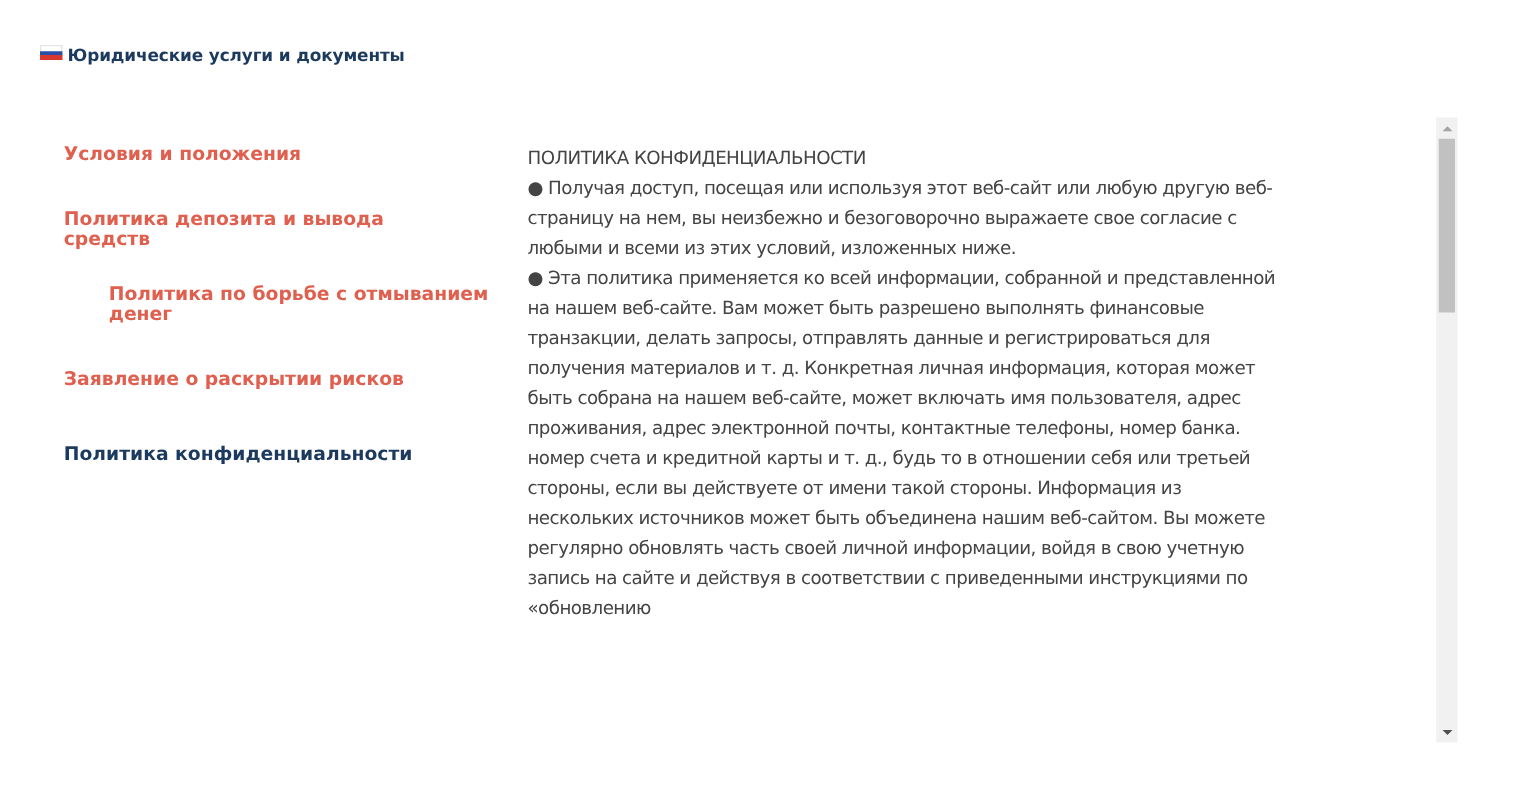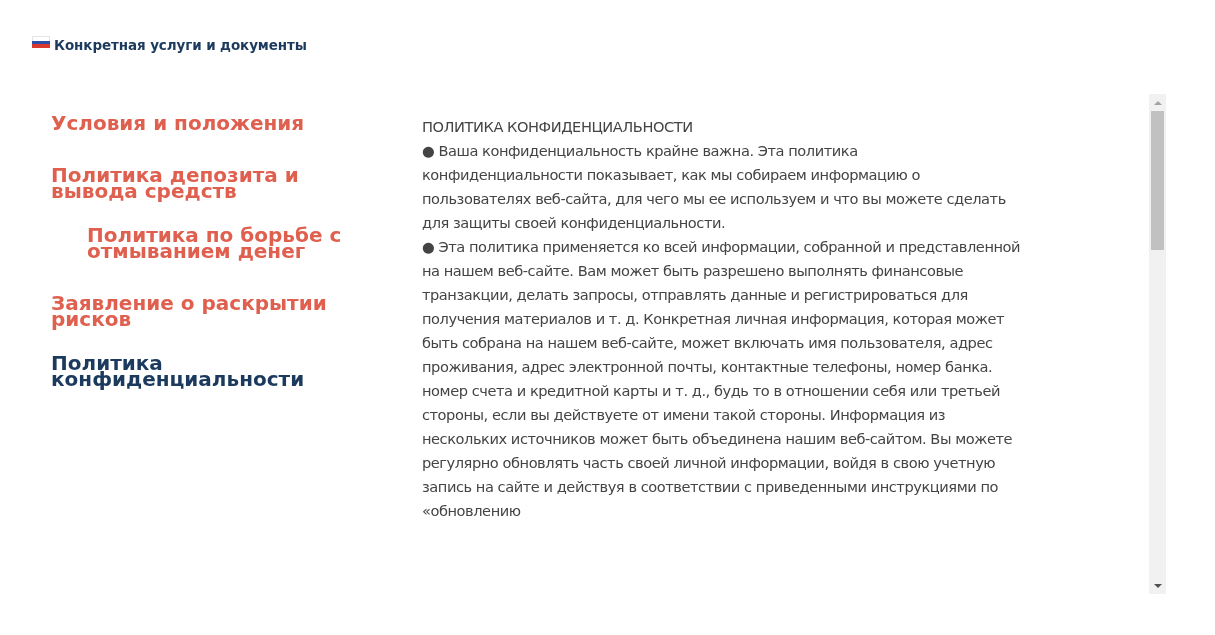--- a/index.html
+++ b/index.html
@@ -2,21 +2,21 @@
 <html><head>
 <meta charset="utf-8">
 <style>
   html, body { margin:0; padding:0; background:#ffffff; }
   body { width:1215px; height:635px; position:relative; overflow:hidden; font-family:"Liberation Sans", "DejaVu Sans", sans-serif; }
   .header { position:absolute; left:32px; top:37px; display:flex; align-items:center; }
   .flag { width:18px; height:12px; display:flex; flex-direction:column; margin-right:4px; position:relative; top:-3px; }
   .flag span { flex:1; display:block; }
   .header-title { font-family:"DejaVu Sans", sans-serif; font-weight:bold; font-size:13.5px; color:#1c3a5e; letter-spacing:-0.1px; }
   .sidebar { position:absolute; left:51px; top:113px; width:310px; }
-  .nav-item { display:block; font-family:"DejaVu Sans", sans-serif; font-size:20px; font-weight:bold; line-height:16px; color:#e0604f; text-decoration:none; cursor:pointer; position:absolute; left:0; width:310px; }
+  .nav-item { display:block; font-family:"DejaVu Sans", sans-serif; font-size:15px; font-weight:bold; line-height:16px; color:#e0604f; text-decoration:none; cursor:pointer; position:absolute; left:0; width:310px; }
   .nav-item.active { color:#1c3a5e; }
   .content { position:absolute; left:422px; top:94px; width:727px; height:500px; overflow:hidden; }
   .content-inner { padding-top:21px; width:600px; font-family:"DejaVu Sans", sans-serif; font-size:14.6px; line-height:24px; color:#444444; letter-spacing:-0.45px; }
   .content-inner p { margin:0; }
   .scrollbar { position:absolute; left:1149px; top:94px; width:17px; height:500px; background:#f1f1f1; }
   .scroll-btn { position:absolute; left:0; width:17px; height:17px; display:flex; align-items:center; justify-content:center; cursor:pointer; }
   .scroll-btn.up { top:0; }
   .scroll-btn.down { bottom:0; }
   .arrow-up { width:0; height:0; border-left:4px solid transparent; border-right:4px solid transparent; border-bottom:4px solid #a3a3a3; }
   .arrow-down { width:0; height:0; border-left:4px solid transparent; border-right:4px solid transparent; border-top:4px solid #505050; }
@@ -24,35 +24,35 @@
 </style>
 </head>
 <body>
 
 <div class="header">
   <div class="flag">
     <span style="background:#ffffff;border:1px solid #e5e5e5;border-bottom:none;"></span>
     <span style="background:#2b4fa8;"></span>
     <span style="background:#d9382f;"></span>
   </div>
-  <span class="header-title">Конкретная услуги и документы</span>
+  <span class="header-title">Юридические услуги и документы</span>
 </div>
 
 <nav class="sidebar">
   <a class="nav-item" style="top:2px;">Условия и положения</a>
   <a class="nav-item" style="top:54px;">Политика депозита и вывода средств</a>
   <a class="nav-item" style="top:114px;margin-left:36px;">Политика по борьбе с отмыванием денег</a>
   <a class="nav-item" style="top:182px;">Заявление о раскрытии рисков</a>
   <a class="nav-item active" style="top:242px;">Политика конфиденциальности</a>
 </nav>
 
 <div class="content">
   <div class="content-inner">
     <p>ПОЛИТИКА КОНФИДЕНЦИАЛЬНОСТИ</p>
-    <p>● Ваша конфиденциальность крайне важна. Эта политика конфиденциальности показывает, как мы собираем информацию о пользователях веб-сайта, для чего мы ее используем и что вы можете сделать для защиты своей конфиденциальности.</p>
+    <p>● Получая доступ, посещая или используя этот веб-сайт или любую другую веб-страницу на нем, вы неизбежно и безоговорочно выражаете свое согласие с любыми и всеми из этих условий, изложенных ниже.</p>
     <p>● Эта политика применяется ко всей информации, собранной и представленной на нашем веб-сайте. Вам может быть разрешено выполнять финансовые транзакции, делать запросы, отправлять данные и регистрироваться для получения материалов и т. д. Конкретная личная информация, которая может быть собрана на нашем веб-сайте, может включать имя пользователя, адрес проживания, адрес электронной почты, контактные телефоны, номер банка. номер счета и кредитной карты и т. д., будь то в отношении себя или третьей стороны, если вы действуете от имени такой стороны. Информация из нескольких источников может быть объединена нашим веб-сайтом. Вы можете регулярно обновлять часть своей личной информации, войдя в свою учетную запись на сайте и действуя в соответствии с приведенными инструкциями по «обновлению</p>
   </div>
 </div>
 
 <div class="scrollbar">
   <div class="scroll-btn up">
     <div class="arrow-up"></div>
   </div>
   <div class="scroll-thumb"></div>
   <div class="scroll-btn down">

